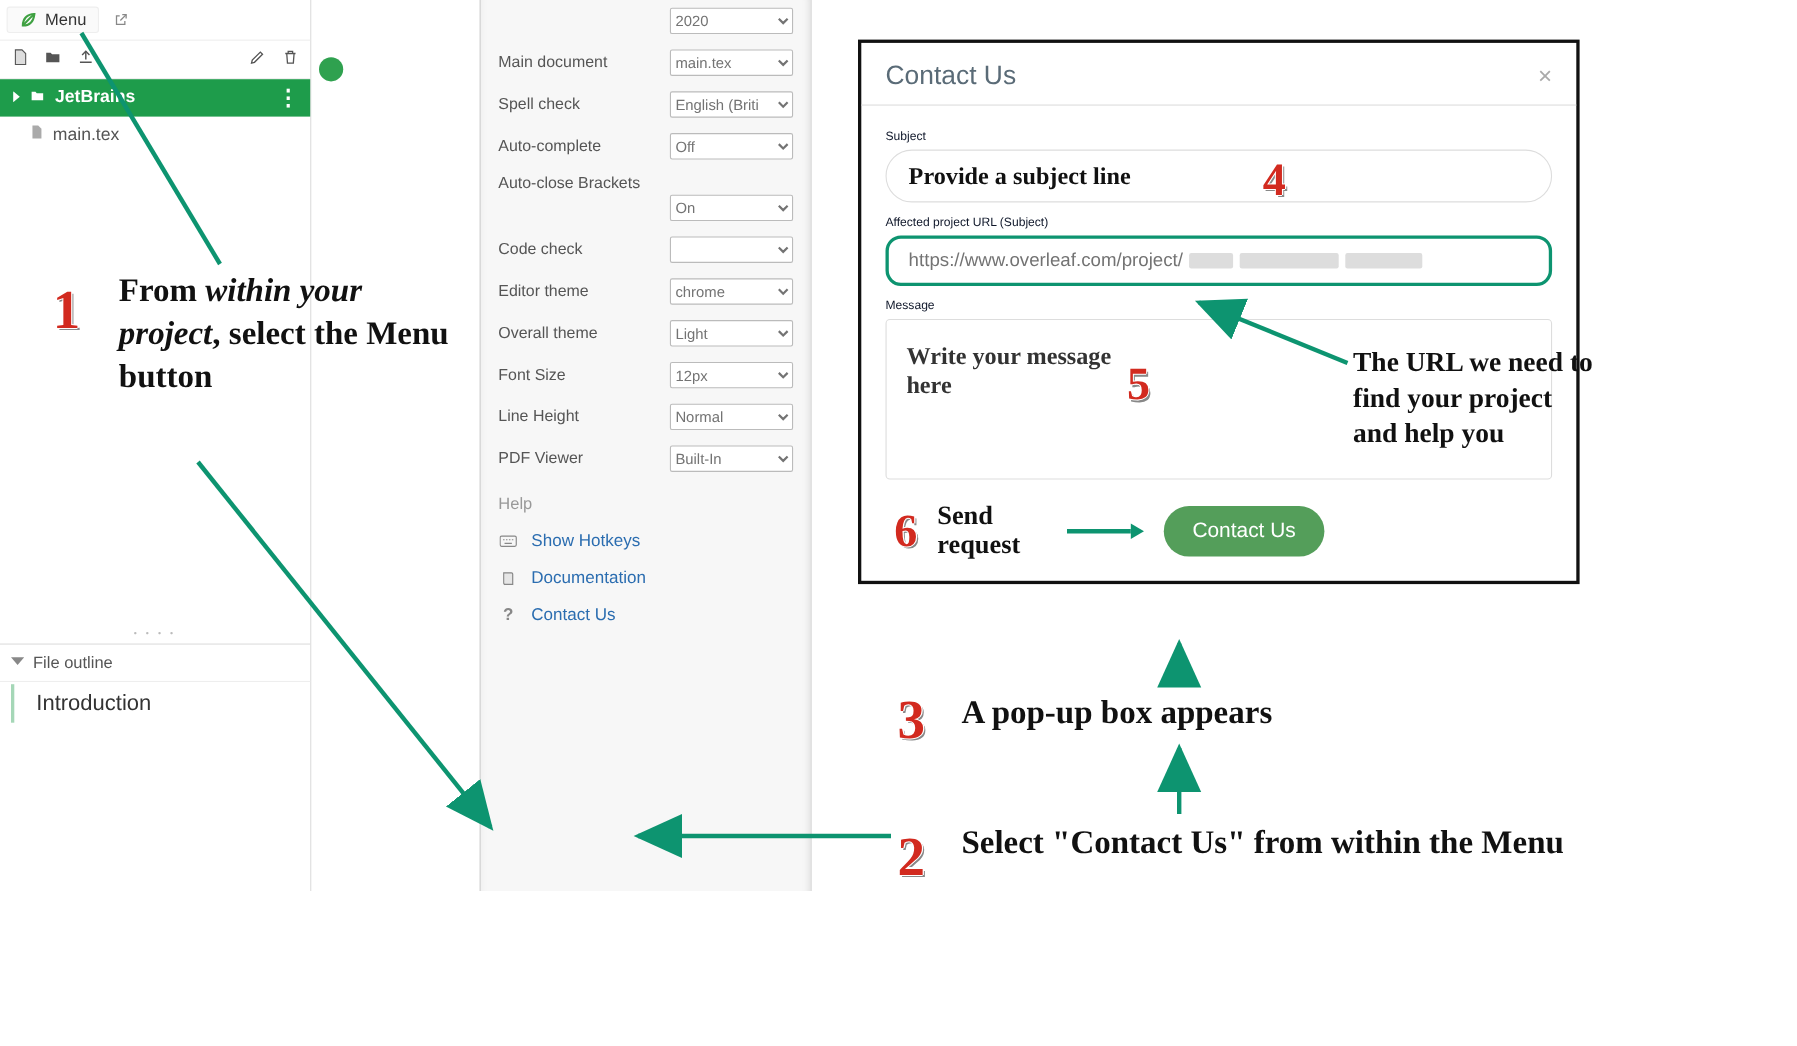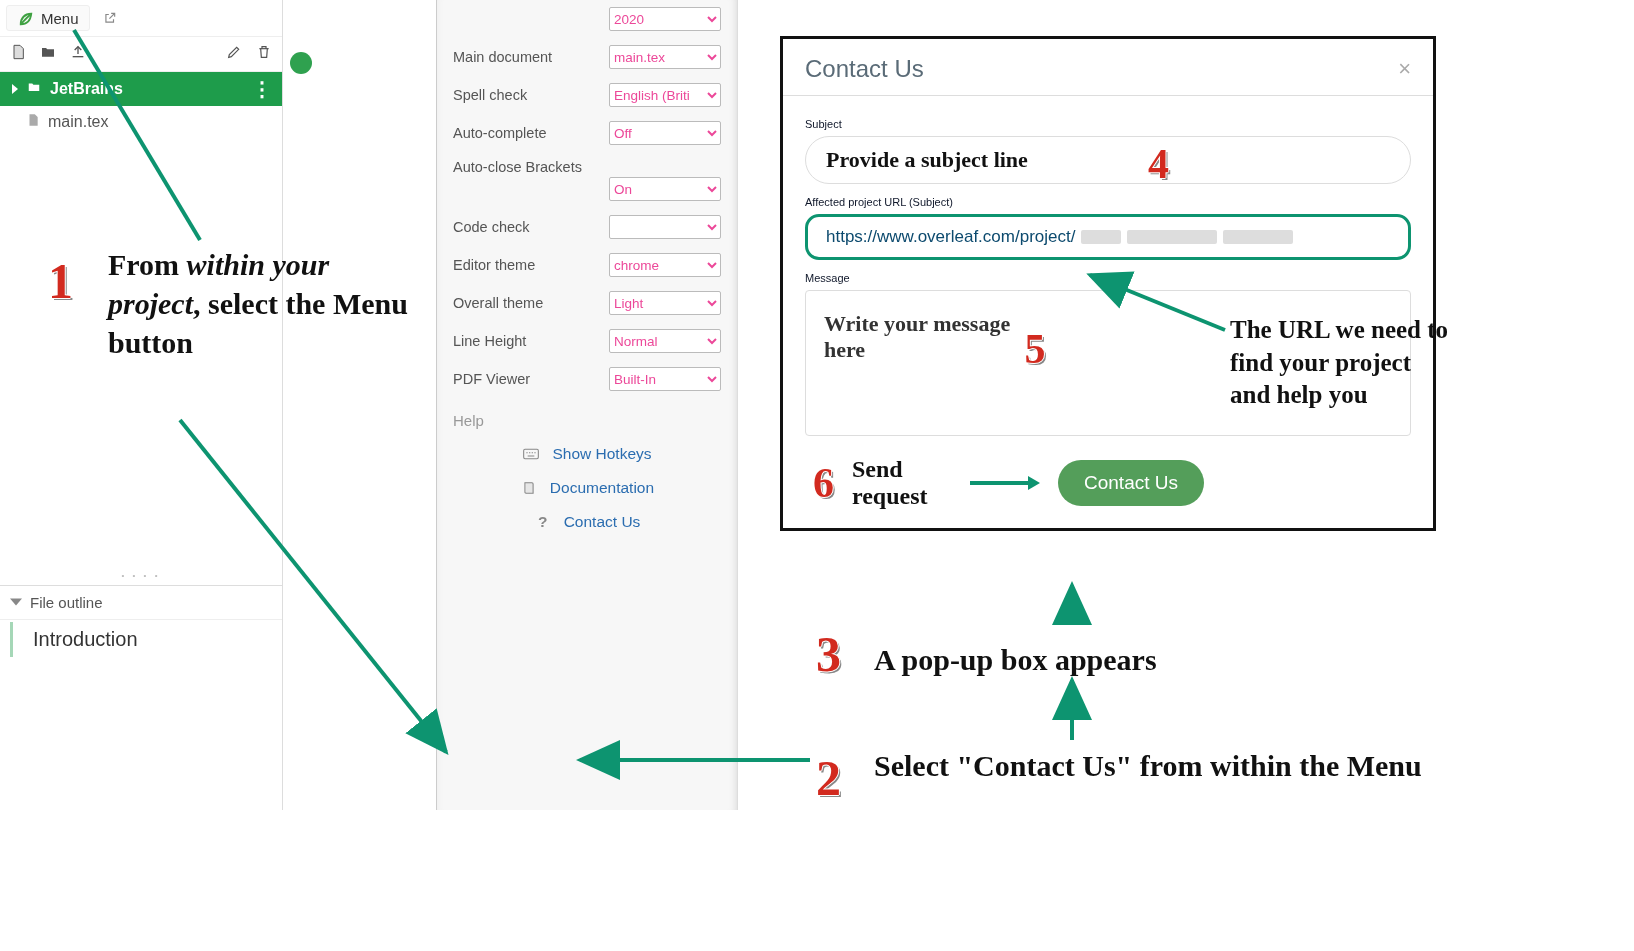--- a/index.html
+++ b/index.html
@@ -129,34 +129,33 @@
     font-size:14.5px;
     color:#555;
   }
   .settings-row select{
     width:112px;
     font-size:13.5px;
     height:24px;
     border:1px solid #bbb;
     border-radius:2px;
     background:#fff;
-    color:#ec4899;
+    color:#737373;
   }
   .settings-row.right-only{justify-content:flex-end;}
   .section-title{
     padding:14px 16px 8px;
     color:#999;
     font-size:15px;
   }
   .help-link{
     display:flex;align-items:center;gap:12px;
     padding:8px 16px;
     color:#2b6db0;
     font-size:15.5px;
-    justify-content:center;
   }
   .help-link .icon{width:18px;display:flex;justify-content:center;color:#888;}
 
   
   .modal{
     position:absolute;
     left:780px; top:36px;
     width:650px;
     border:3px solid #111;
     background:#fff;
@@ -181,21 +180,21 @@
     font-family: Georgia, 'Times New Roman', serif;
     font-size:22px;
     font-weight:700;
     color:#111;
   }
   .url-input{
     border:3px solid #0d9470;
     border-radius:14px;
     padding:10px 18px;
     margin-top:6px;
-    color:#0c4a6e;
+    color:#737373;
     font-size:17px;
     display:flex;align-items:center;gap:6px;
   }
   .blur{display:inline-block;height:14px;background:#ddd;border-radius:2px;}
   .msg-box{
     border:1px solid #ddd;
     border-radius:4px;
     margin-top:6px;
     padding:20px 18px 34px;
     min-height:90px;
@@ -374,20 +373,24 @@
     </div>
   <div class="settings-row">
       <span>Editor theme</span>
       <select><option>chrome</option></select>
     </div>
   <div class="settings-row">
       <span>Overall theme</span>
       <select><option>Light</option></select>
     </div>
   <div class="settings-row">
+      <span>Font Size</span>
+      <select><option>12px</option></select>
+    </div>
+  <div class="settings-row">
       <span>Line Height</span>
       <select><option>Normal</option></select>
     </div>
   <div class="settings-row">
       <span>PDF Viewer</span>
       <select><option>Built-In</option></select>
     </div>
 
   <div class="section-title">Help</div>
   <div class="help-link">
@@ -458,21 +461,21 @@
   <div style="margin-left:58px;">From <i>within your project</i>, select the Menu button</div>
 </div>
 
 <div class="ann serif" style="left:820px;top:746px;width:640px;">
   <span class="num" style="position:absolute;left:-4px;top:0;">2</span>
   <div style="margin-left:54px;">Select "Contact Us" from within the Menu</div>
 </div>
 
 <div class="ann serif" style="left:820px;top:628px;width:560px;">
   <span class="num" style="position:absolute;left:-4px;top:-6px;">3</span>
-  <div style="margin-left:54px;margin-top:12px;">A pop-up box appears</div>
+  <div style="margin-left:54px;">A pop-up box appears</div>
 </div>
 
 <span class="num small" style="position:absolute;left:1148px;top:140px;">4</span>
 
 <div class="ann serif" style="left:1230px;top:314px;width:220px;font-size:25px;">The URL we need to find your project and help you</div>
 
 <svg class="arrows">
   <defs>
     <marker id="ah" markerWidth="12" markerHeight="12" refX="10" refY="5" orient="auto">
       <path d="M0,0 L11,5 L0,10 z" fill="#0d9470"></path>

